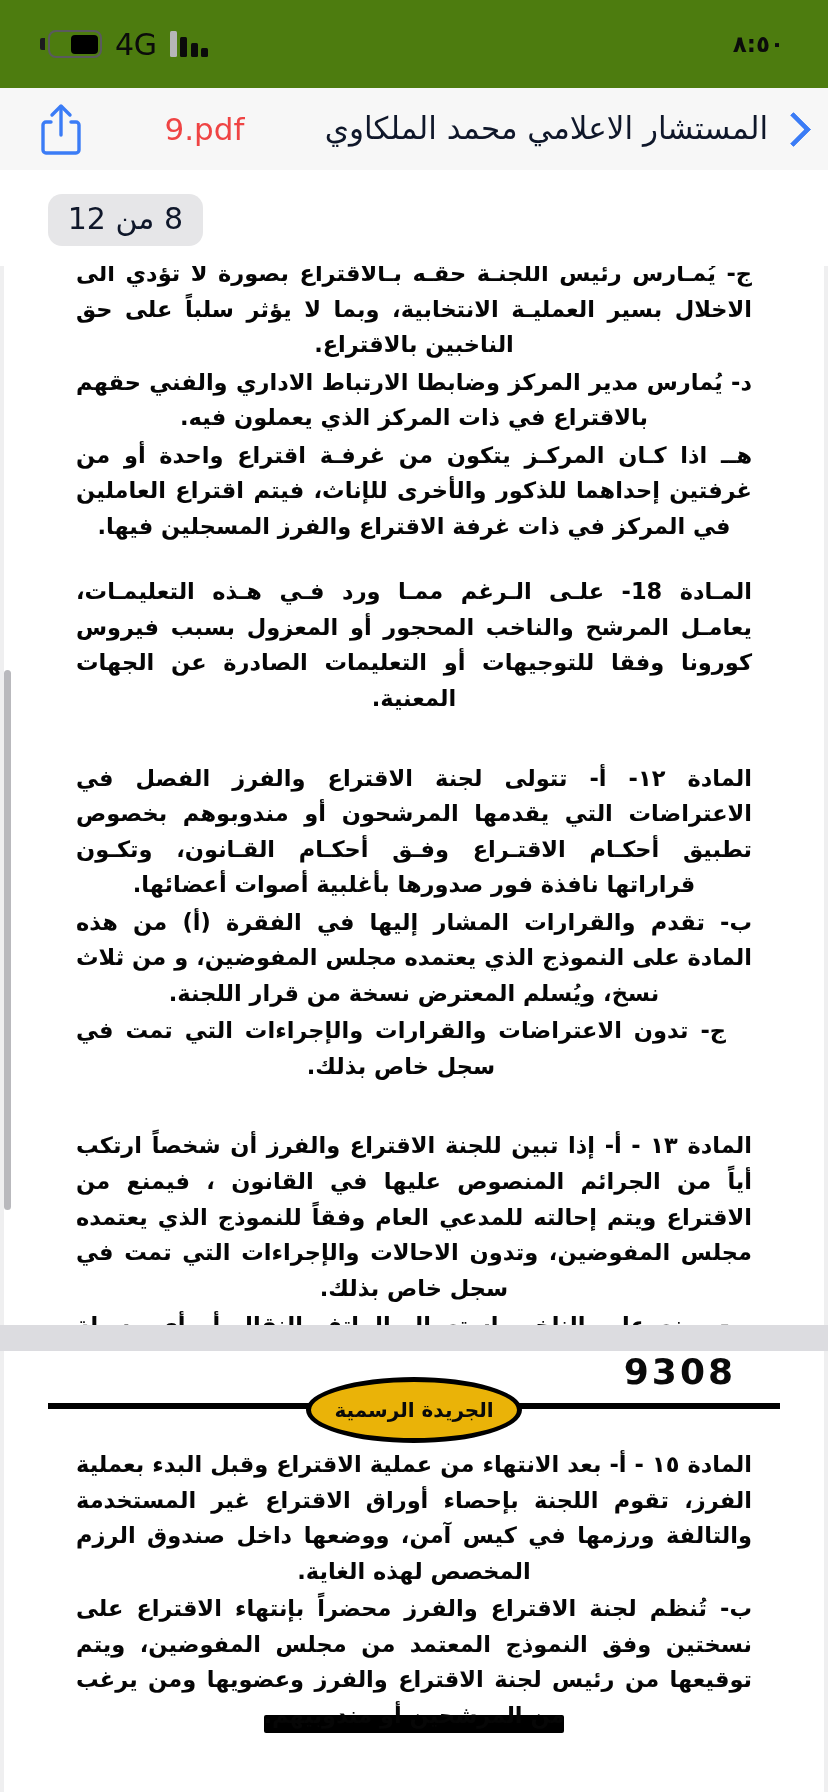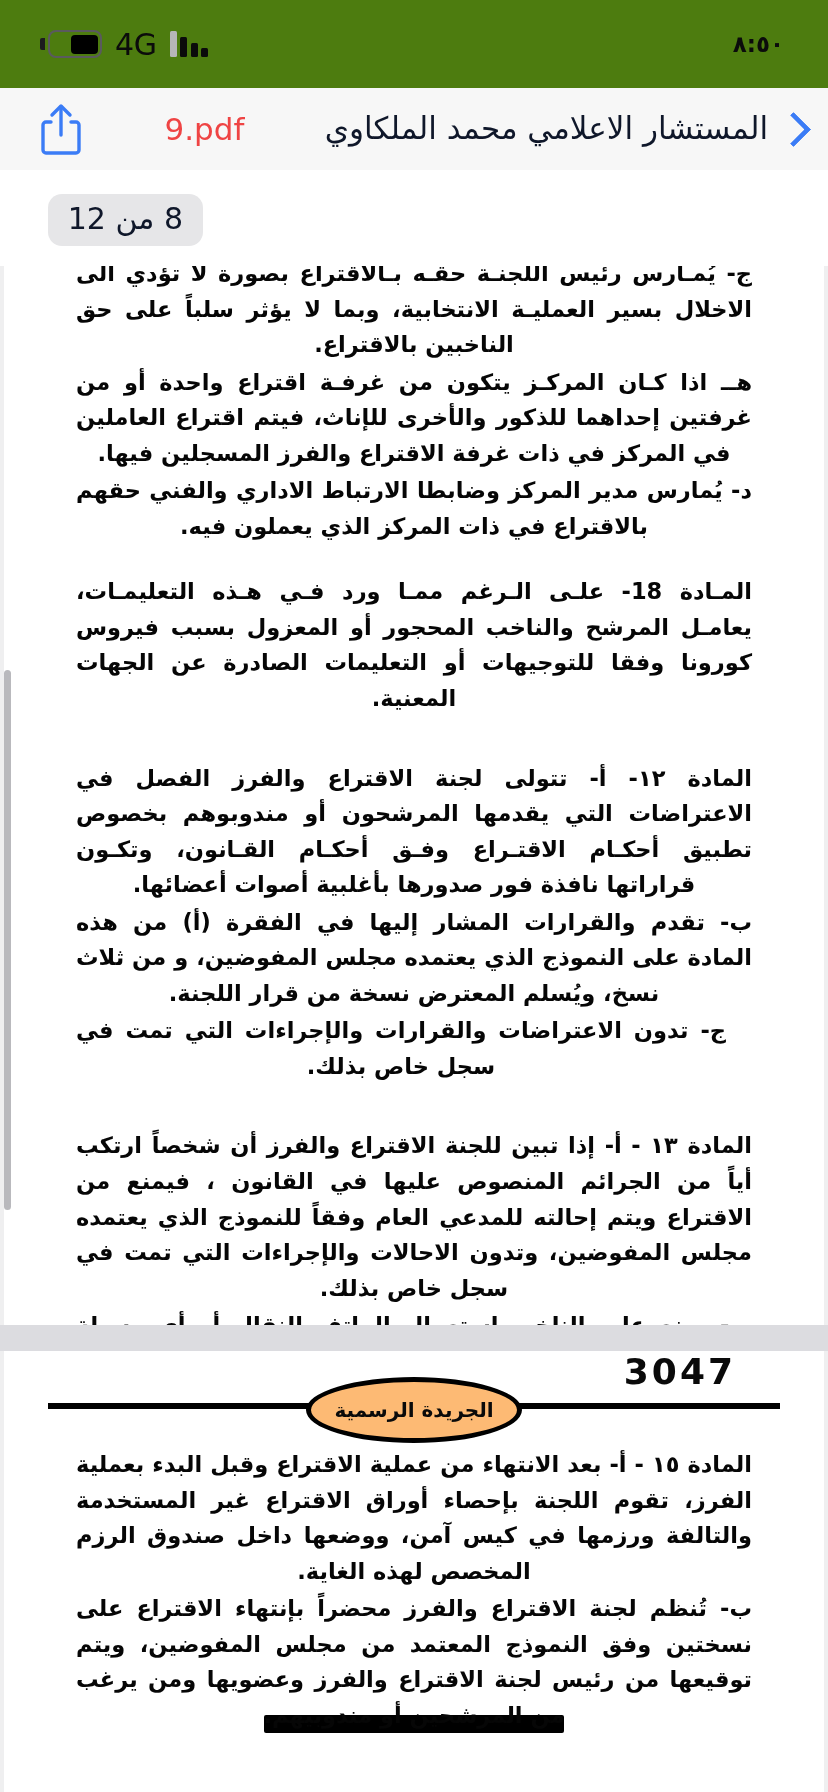--- a/index.html
+++ b/index.html
@@ -247,21 +247,21 @@
   }
   .gazette-oval {
     position: absolute;
     top: 26px;
     left: 50%;
     transform: translateX(-50%);
     width: 216px;
     height: 66px;
     border: 5px solid #000000;
     border-radius: 50%;
-    background: #fdba74;
+    background: #eab308;
     display: flex;
     align-items: center;
     justify-content: center;
   }
   .gazette-oval span {
     font-size: 20px;
     font-weight: 700;
     color: #0a0a0a;
     white-space: nowrap;
   }
@@ -350,37 +350,37 @@
       <div class="gazette-header num-left">
         <span class="page-number">٥٣٤٢</span>
         <span class="header-rule"></span>
         <span class="gazette-oval">
           <span>الجريدة الرسمية</span>
         </span>
       </div>
 
       <div class="pdf-body">
         <p class="para">ج- يُمـارس رئيس اللجنـة حقـه بـالاقتراع بصورة لا تؤدي الى الاخلال بسير العمليـة الانتخابية، وبما لا يؤثر سلباً على حق الناخبين بالاقتراع.</p>
+        <p class="para">د- يُمارس مدير المركز وضابطا الارتباط الاداري والفني حقهم بالاقتراع في ذات المركز الذي يعملون فيه.</p>
         <p class="para">هــ اذا كـان المركـز يتكون من غرفـة اقتراع واحدة أو من غرفتين إحداهما للذكور والأخرى للإناث، فيتم اقتراع العاملين في المركز في ذات غرفة الاقتراع والفرز المسجلين فيها.</p>
-        <p class="para">د- يُمارس مدير المركز وضابطا الارتباط الاداري والفني حقهم بالاقتراع في ذات المركز الذي يعملون فيه.</p>
         <p class="para spaced-before">المـادة 18- علـى الـرغم ممـا ورد فـي هـذه التعليمـات، يعامـل المرشح والناخب المحجور أو المعزول بسبب فيروس كورونا وفقا للتوجيهات أو التعليمات الصادرة عن الجهات المعنية.</p>
         <p class="para spaced-before-lg">المادة ١٢- أ- تتولى لجنة الاقتراع والفرز الفصل في الاعتراضات التي يقدمها المرشحون أو مندوبوهم بخصوص تطبيق أحكـام الاقتـراع وفـق أحكـام القـانون، وتكـون قراراتها نافذة فور صدورها بأغلبية أصوات أعضائها.</p>
         <p class="para">ب- تقدم والقرارات المشار إليها في الفقرة (أ) من هذه المادة على النموذج الذي يعتمده مجلس المفوضين، و من ثلاث نسخ، ويُسلم المعترض نسخة من قرار اللجنة.</p>
         <p class="para indent">ج- تدون الاعتراضات والقرارات والإجراءات التي تمت في سجل خاص بذلك.</p>
         <p class="para spaced-before-lg">المادة ١٣ - أ- إذا تبين للجنة الاقتراع والفرز أن شخصاً ارتكب أياً من الجرائم المنصوص عليها في القانون ، فيمنع من الاقتراع ويتم إحالته للمدعي العام وفقاً للنموذج الذي يعتمده مجلس المفوضين، وتدون الاحالات والإجراءات التي تمت في سجل خاص بذلك.</p>
         <p class="para">ب- يمنع على الناخب استعمال الهاتف النقال أو أي وسيلة للتصوير والتسجيل داخل غرفة الاقتراع والفرز بأي صورة كانت.</p>
 
       </div>
     </div>
 
     <div class="page-gap"></div>
 
     <div class="pdf-page page-two">
       <div class="gazette-header num-right">
-        <span class="page-number">3047</span>
+        <span class="page-number">9308</span>
         <span class="header-rule"></span>
         <span class="gazette-oval">
           <span>الجريدة الرسمية</span>
         </span>
       </div>
 
       <div class="pdf-body">
         <p class="para">المادة ١٥ - أ-  بعد الانتهاء من عملية الاقتراع وقبل البدء بعملية الفرز، تقوم اللجنة بإحصاء أوراق الاقتراع غير المستخدمة والتالفة ورزمها في كيس آمن، ووضعها داخل صندوق الرزم المخصص لهذه الغاية.</p>
         <p class="para">ب-  تُنظم لجنة الاقتراع والفرز محضراً بإنتهاء الاقتراع على نسختين وفق النموذج المعتمد من مجلس المفوضين، ويتم توقيعها من رئيس لجنة الاقتراع والفرز وعضويها ومن يرغب من المرشحين أو مندوبيهم.</p>
         <span class="redaction"></span>

